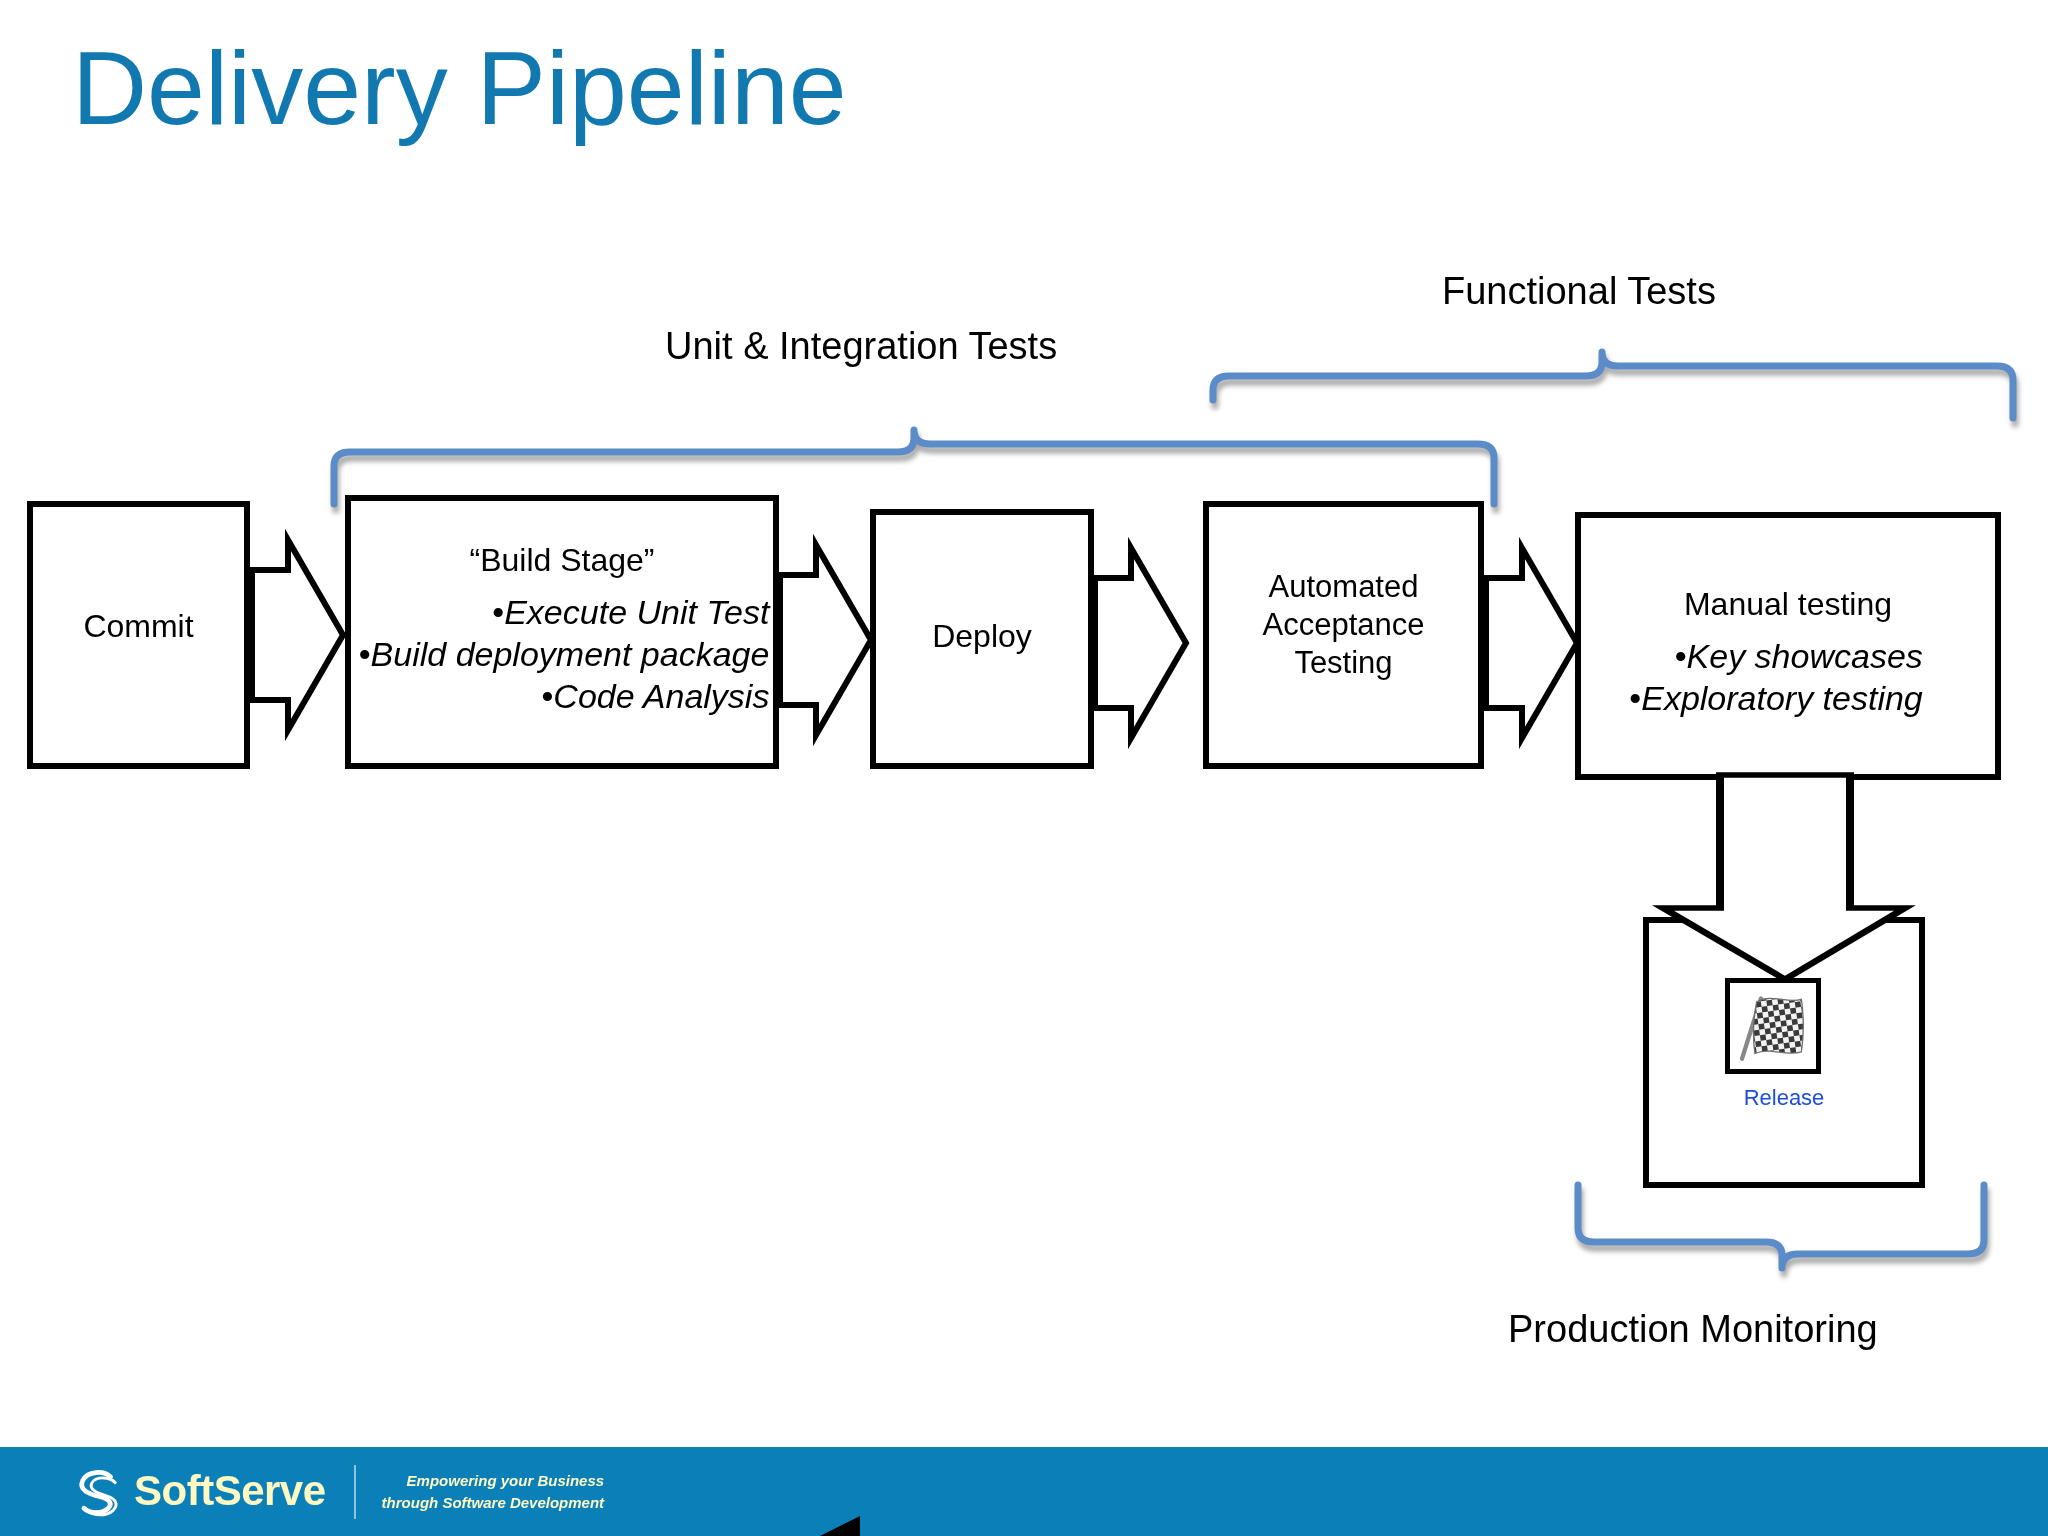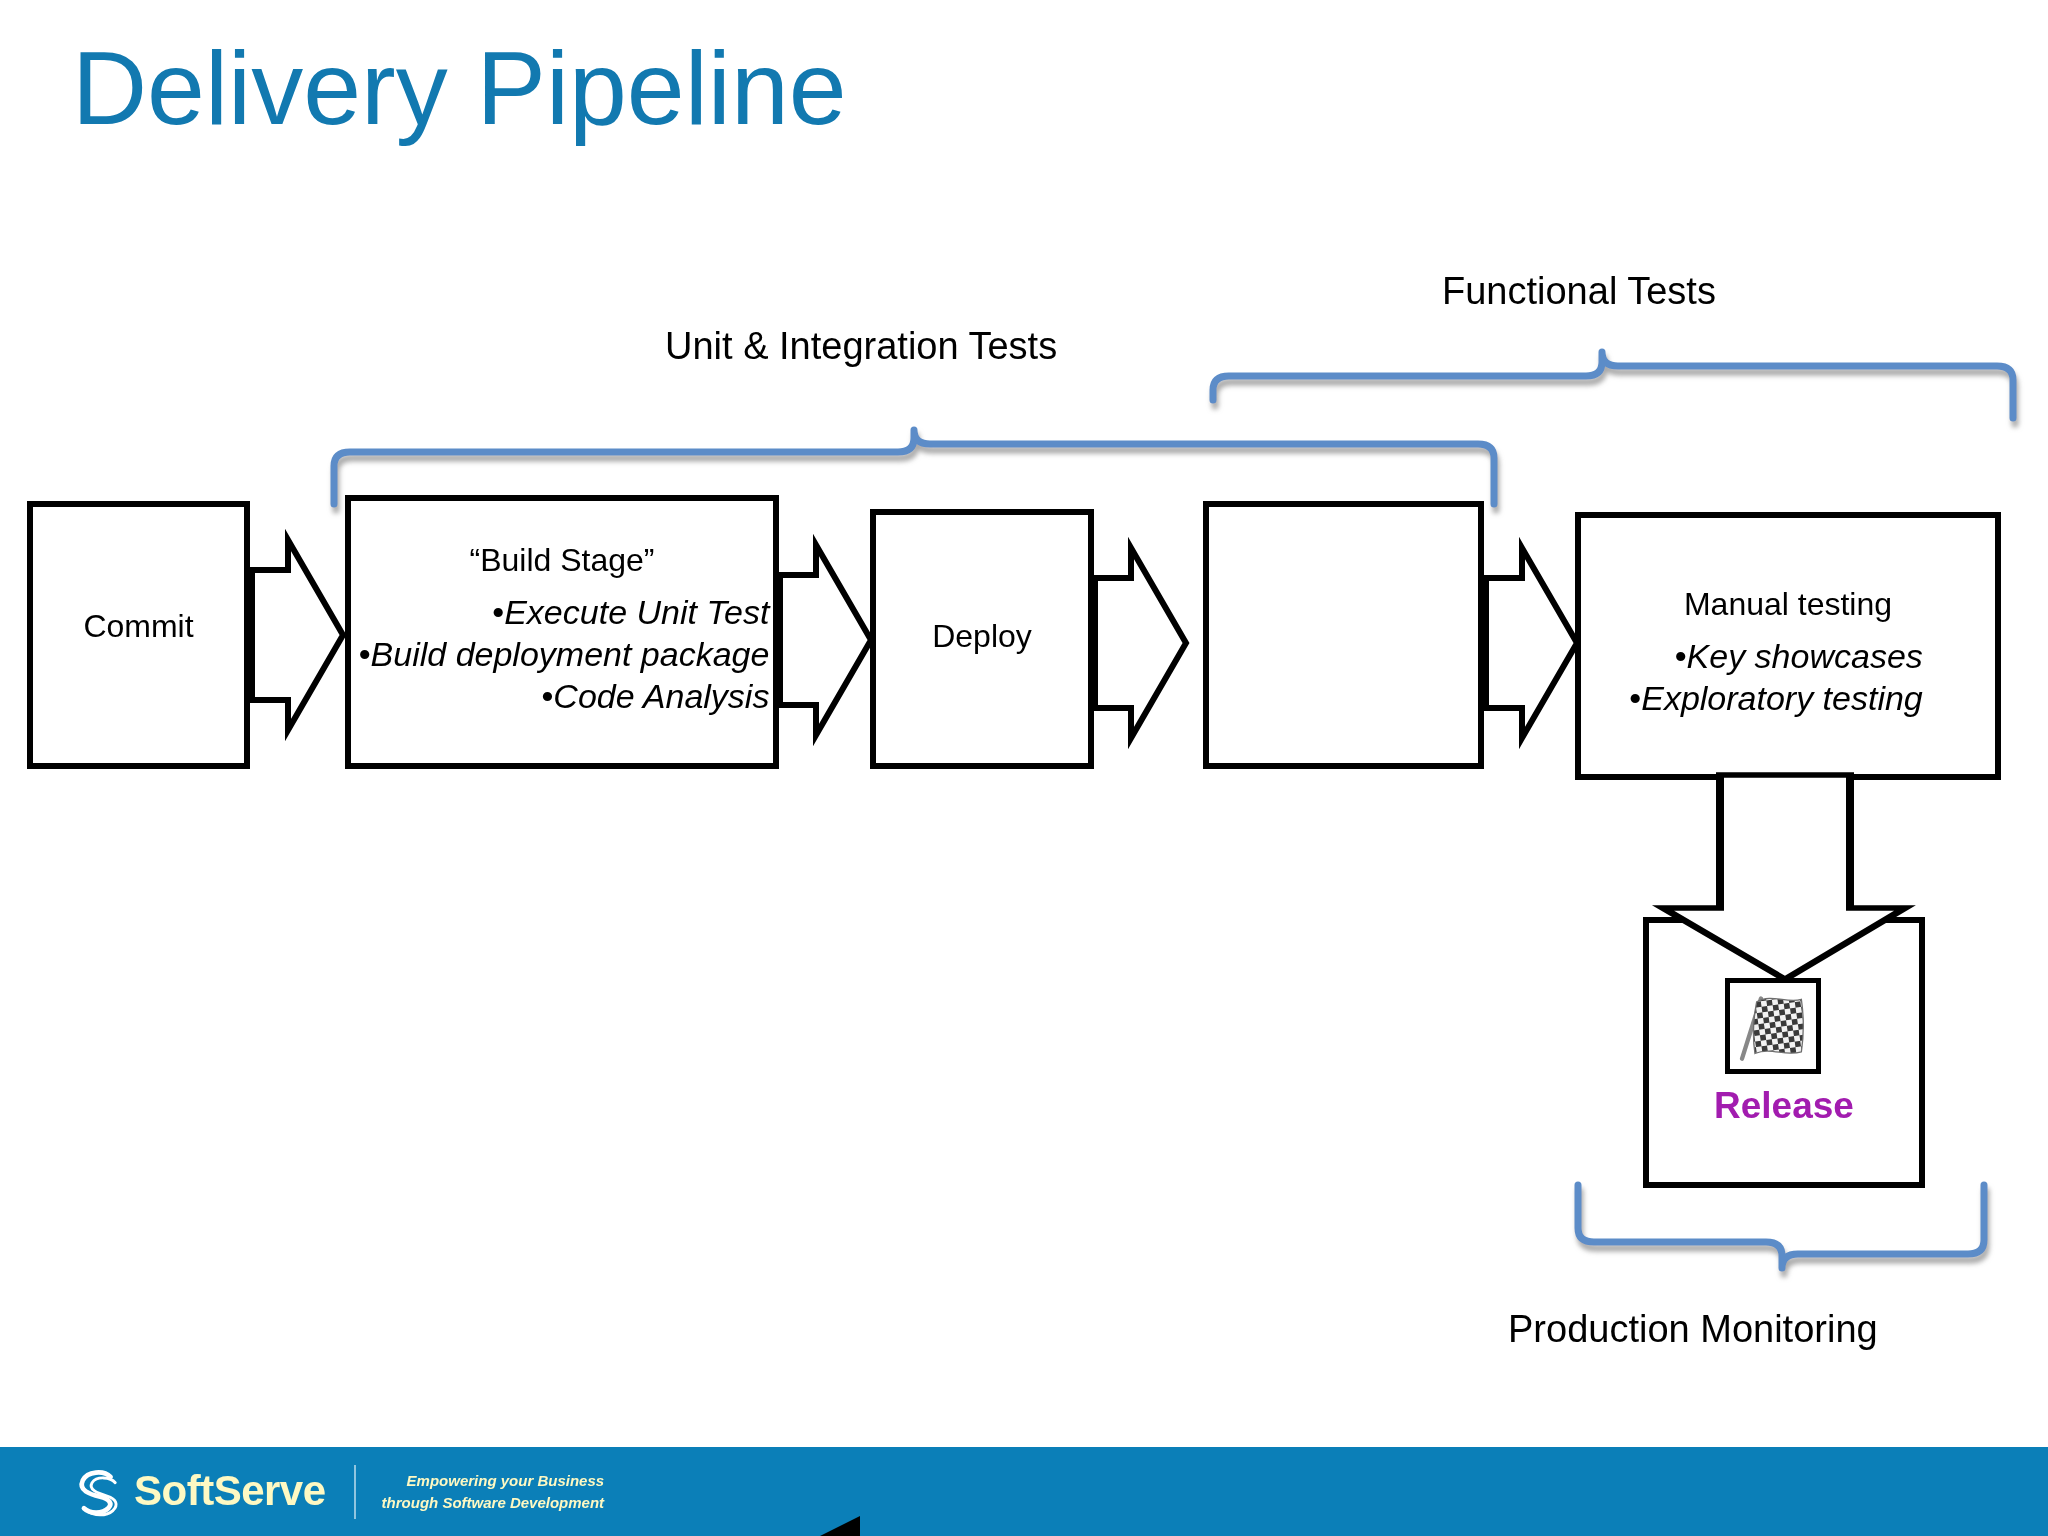--- a/index.html
+++ b/index.html
@@ -77,25 +77,24 @@
   .brace-label {
     position: absolute;
     color: #000000;
     font-size: 38px;
     white-space: nowrap;
     margin-top: 20px;
   }
 
   .plain-label {
     position: absolute;
-    color: #a21caf;
-    font-size: 37px;
+    color: #1d4ed8;
+    font-size: 22px;
     white-space: nowrap;
     text-align: center;
-    font-weight: bold;
   }
 
   
   #release-icon-frame {
     position: absolute;
     left: 1725px;
     top: 978px;
     width: 96px;
     height: 96px;
     border: 5px solid #000000;
@@ -223,20 +222,25 @@
       <li>Execute Unit Test</li>
       <li>Build deployment package</li>
       <li>Code Analysis</li>
     </ul>
   </div>
 
   <div class="boxtext" style="left:873px; top:618px; width:218px;">
     <div class="boxtitle">Deploy</div>
   </div>
 
+  <div class="boxtext" style="left:1206px; top:568px; width:275px; line-height:1.22;">
+    <div>Automated</div>
+    <div>Acceptance</div>
+    <div>Testing</div>
+  </div>
 
   <div class="boxtext" style="left:1578px; top:586px; width:420px;">
     <div class="boxtitle">Manual testing</div>
     <ul class="bullets" style="margin-left:-34px;">
       <li>Key showcases</li>
       <li>Exploratory testing</li>
     </ul>
   </div>
 
   <div id="release-icon-frame">

